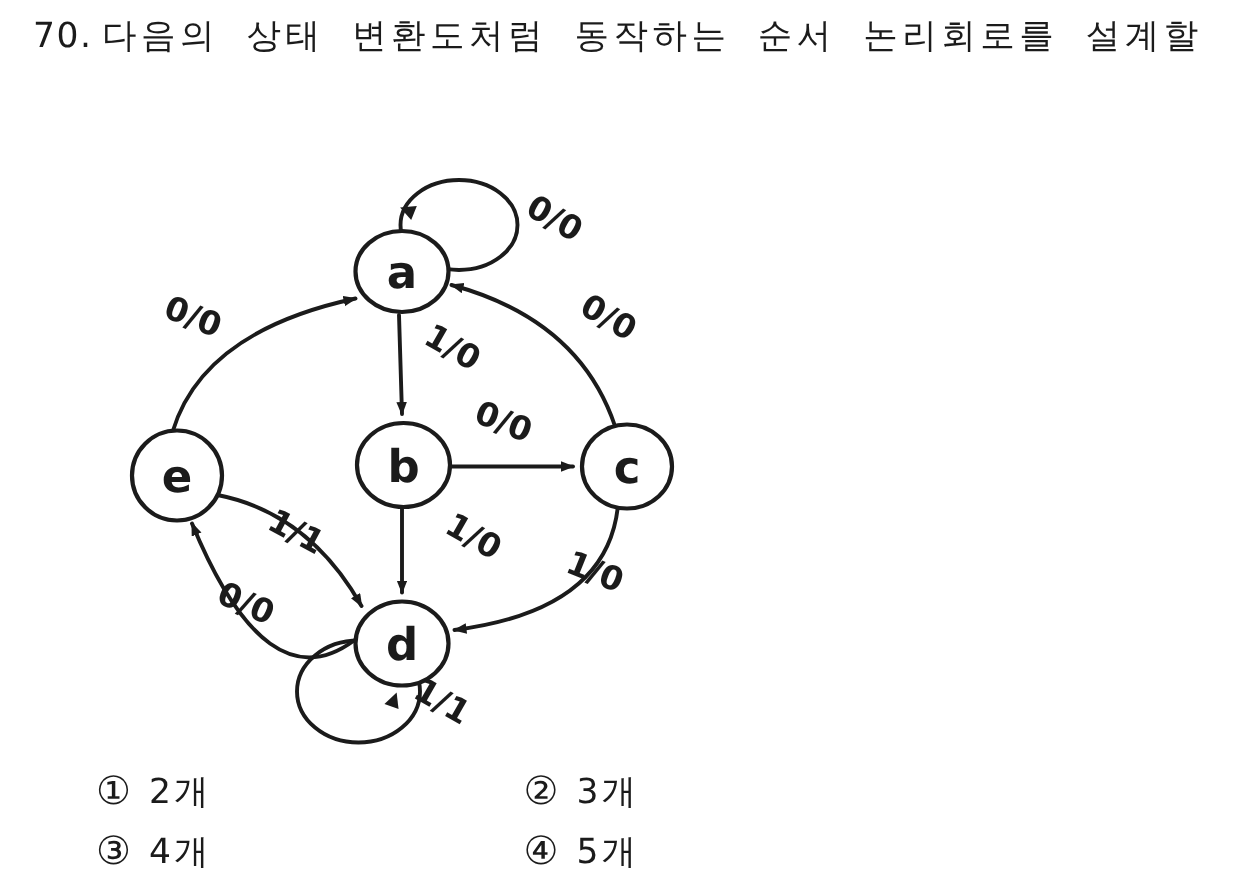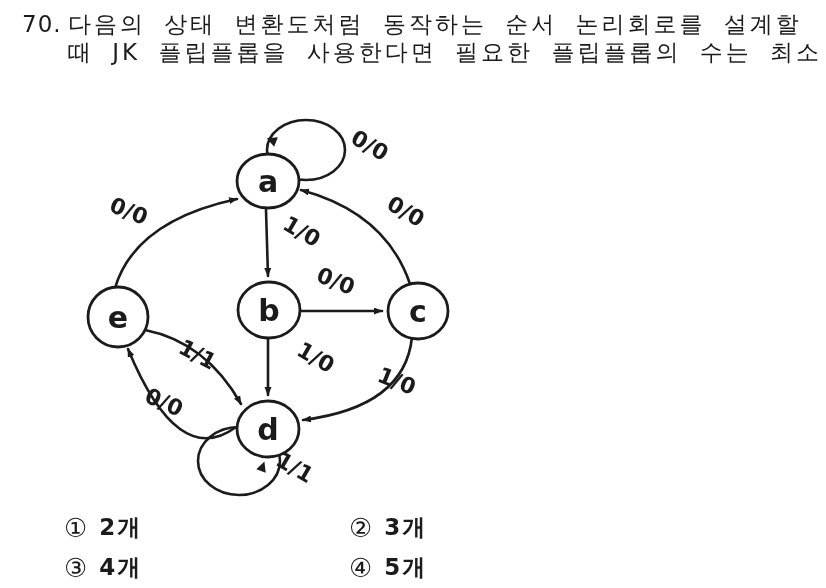--- a/index.html
+++ b/index.html
@@ -40,32 +40,31 @@
   .elabel.bold { font-weight: 800; }
   .loop-arrow { fill: #1b1b1b; stroke: none; }
 
   
   .option { position: absolute; display: flex; align-items: center; font-size: 23px; }
   .opt-1 { left: 64px;  top: 512px; }
   .opt-2 { left: 349px; top: 512px; }
   .opt-3 { left: 64px;  top: 552px; }
   .opt-4 { left: 349px; top: 552px; }
   .omark { font-size: 26px; margin-right: 12px; line-height: 30px; }
-  .otext { letter-spacing: 2px; font-weight: 700; }
+  .otext { letter-spacing: 2px; font-weight: 400; }
 </style>
 </head>
 <body>
 
 <div class="page">
 
   <div class="question">
     <div class="qnum">70.</div>
     <div class="qtext">
       <div class="qline">다음의 상태 변환도처럼 동작하는 순서 논리회로를 설계할</div>
-      <div class="qline">때 JK 플립플롭을 사용한다면 필요한 플립플롭의 수는 최소</div>
     </div>
   </div>
 
   <svg class="diagram" width="460" height="400" viewBox="0 0 460 400" xmlns="http://www.w3.org/2000/svg">
     <defs>
       <marker id="arrow" markerWidth="10" markerHeight="9" refX="8" refY="3.5" orient="auto" markerUnits="userSpaceOnUse">
         <path d="M0,0 L9,3.5 L0,7 Z" fill="#1b1b1b"></path>
       </marker>
     </defs>
 

